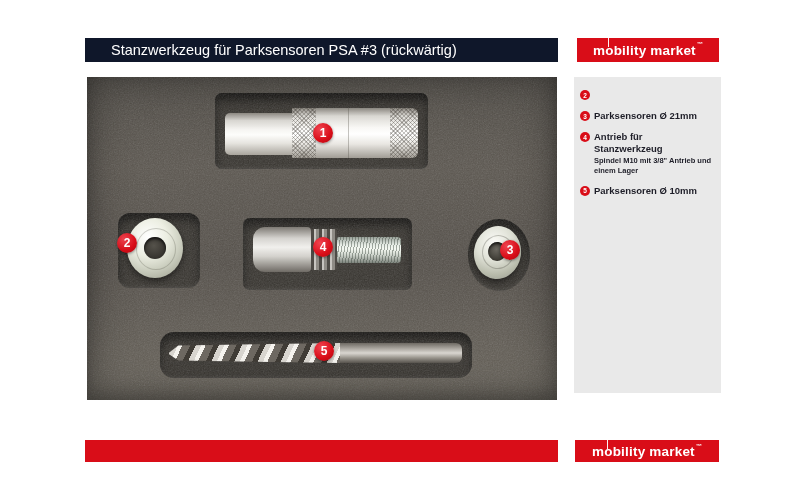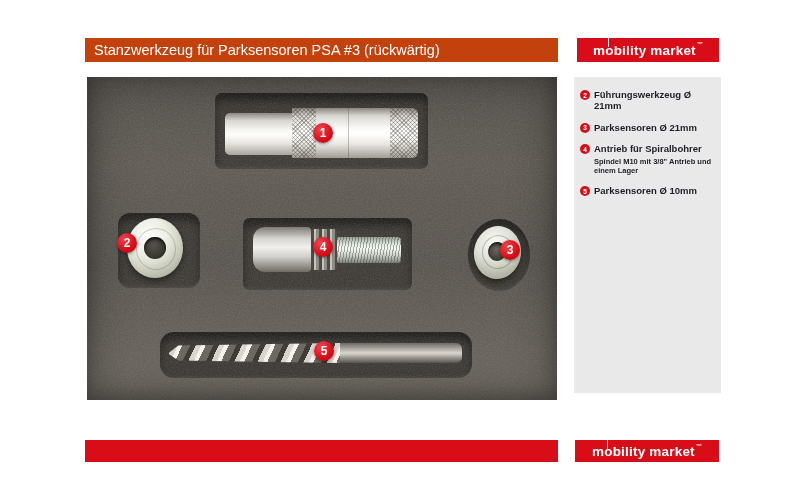--- a/index.html
+++ b/index.html
@@ -1,21 +1,21 @@
 <!DOCTYPE html>
 <html><head>
 <meta charset="utf-8">
 <style>
   html,body{margin:0;padding:0;background:#ffffff;}
   body{font-family:"Liberation Sans", sans-serif;-webkit-font-smoothing:antialiased;}
   .page{position:relative;width:800px;height:500px;background:#fff;overflow:hidden;}
 
   
-  .titlebar{position:absolute;left:85px;top:38px;width:473px;height:24px;background:#c2410c;
-            color:#fff;font-size:14.5px;line-height:24px;padding-left:9px;box-sizing:border-box;
+  .titlebar{position:absolute;left:85px;top:38px;width:473px;height:24px;background:#0f172a;
+            color:#fff;font-size:14.5px;line-height:24px;padding-left:26px;box-sizing:border-box;
             white-space:nowrap;overflow:hidden;}
   .logobox{position:absolute;background:#d90d18;color:#fff;display:flex;align-items:center;
            justify-content:center;font-weight:bold;letter-spacing:.2px;text-align:right;}
   .logobox.hdr{left:577px;top:38px;width:142px;height:24px;font-size:13.5px;}
   .logobox.ftr{left:575px;top:440px;width:144px;height:22px;font-size:13.5px;}
   .logobox .tm{font-size:6px;font-weight:bold;align-self:flex-start;margin-top:3px;margin-left:1px;}
   .logobox .ascender{position:absolute;top:0;width:1px;height:9px;background:rgba(255,255,255,.95);}
   .logobox.hdr .ascender{left:31px;}
   .logobox.ftr .ascender{left:32px;}
   .footerbar{position:absolute;left:85px;top:440px;width:473px;height:22px;background:#d90d18;}
@@ -160,30 +160,29 @@
     <div class="badge b3">3</div>
     <div class="badge b4">4</div>
     <div class="badge b5">5</div>
 
     <div class="vignette"></div>
   </div>
 
   <div class="sidebar">
     <div class="legend-row">
       <span class="lbadge">2</span>
-      <span class="ltext">Führungswerkzeug Ø 21mm</span>
     </div>
     <div class="legend-row">
       <span class="lbadge">3</span>
       <span class="ltext">Parksensoren Ø 21mm</span>
     </div>
     <div class="legend-row">
       <span class="lbadge">4</span>
       <span class="ltext">
-        <span>Antrieb für Spiralbohrer</span>
+        <span>Antrieb für Stanzwerkzeug</span>
         <span class="lsub" style="display:block">Spindel M10 mit 3/8" Antrieb und einem Lager</span>
       </span>
     </div>
     <div class="legend-row">
       <span class="lbadge">5</span>
       <span class="ltext">Parksensoren Ø 10mm</span>
     </div>
   </div>
 
   <div class="footerbar"></div>

